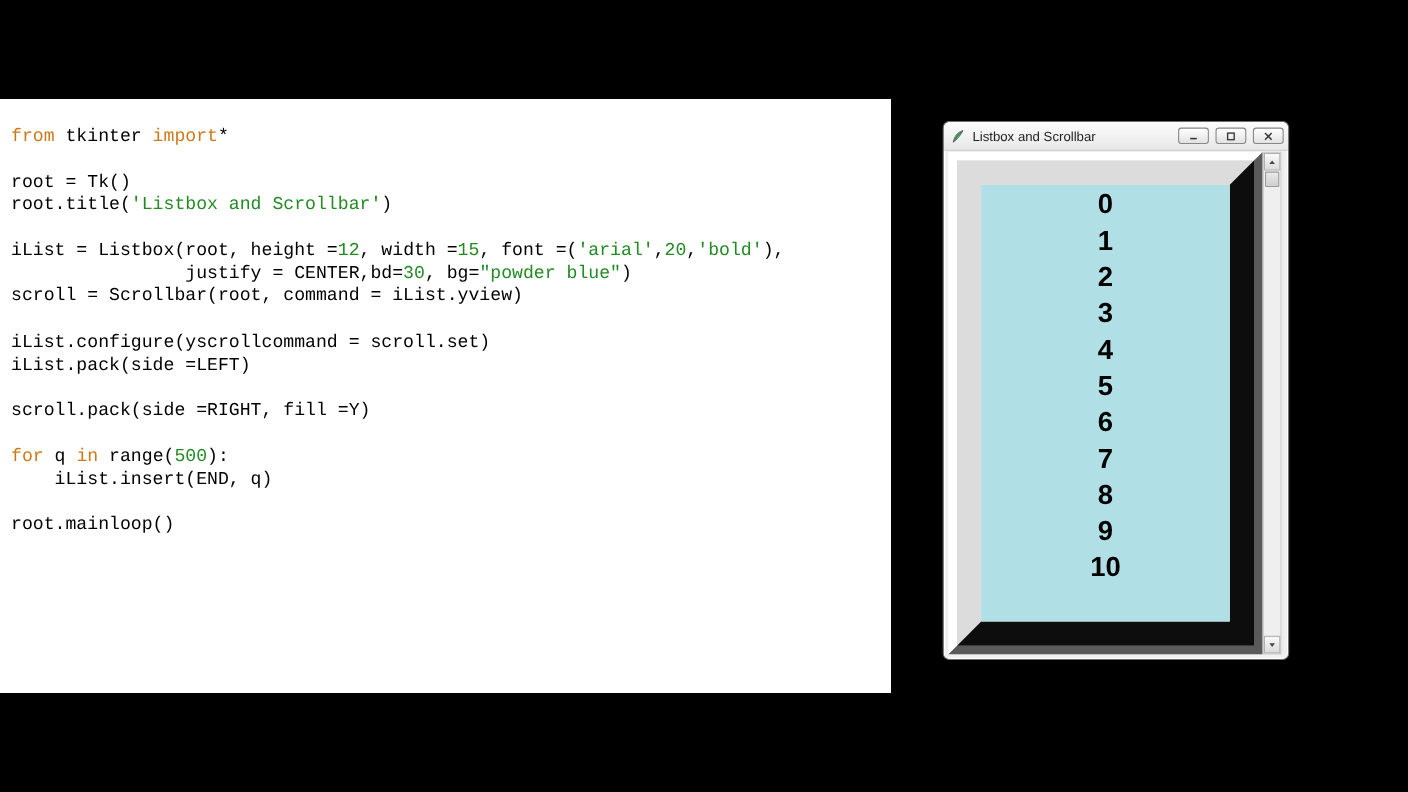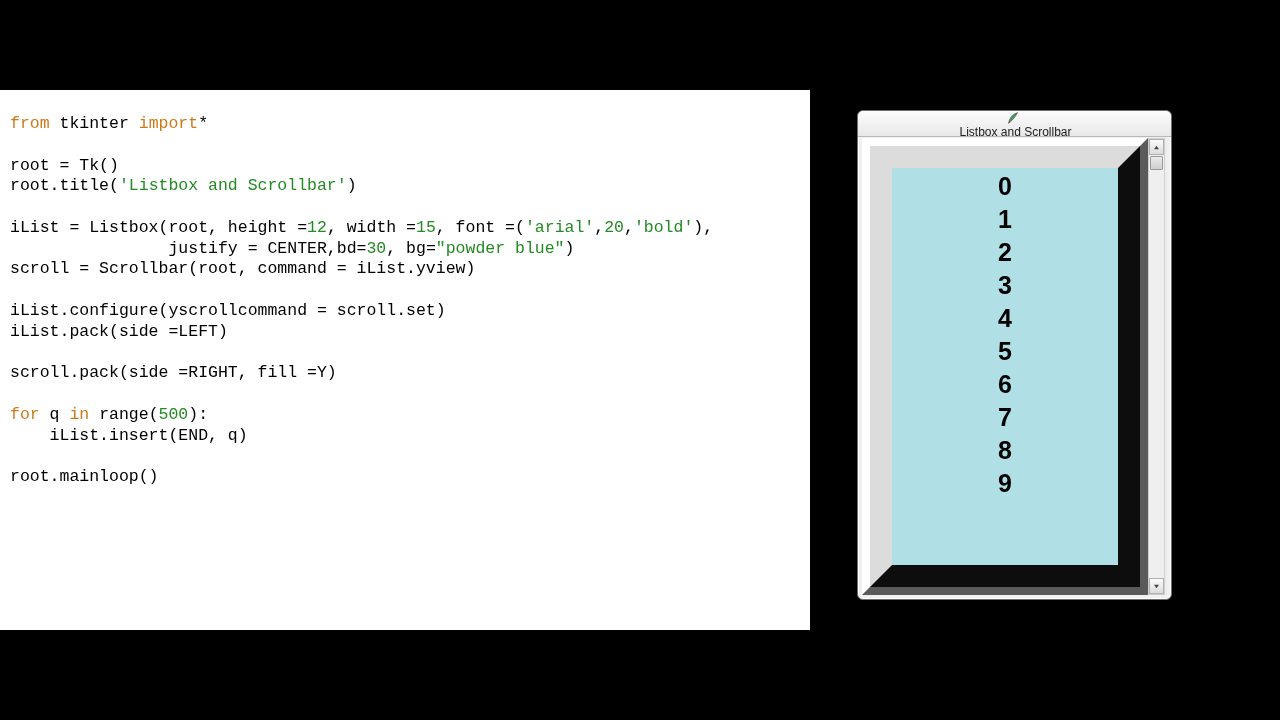--- a/index.html
+++ b/index.html
@@ -51,21 +51,20 @@
   .titlebar {
     height: 26px;
     display: flex;
     align-items: center;
     padding: 0 4px 0 6px;
     border-top-left-radius: 6px;
     border-top-right-radius: 6px;
     background: linear-gradient(to bottom, #fcfcfc, #e8e8e8);
     border-bottom: 1px solid #b8b8b8;
     font-family: "Segoe UI", Tahoma, sans-serif;
-    flex-direction: column;
   }
   .feather {
     width: 14px;
     height: 14px;
     margin-right: 6px;
     flex-shrink: 0;
   }
   .wtitle {
     font-size: 12px;
     color: #222;
@@ -229,20 +228,21 @@
           <div>0</div>
           <div>1</div>
           <div>2</div>
           <div>3</div>
           <div>4</div>
           <div>5</div>
           <div>6</div>
           <div>7</div>
           <div>8</div>
           <div>9</div>
+          <div>10</div>
         </div>
       </div>
       <div class="vscroll">
         <div class="sb-arrow top">
           <svg viewBox="0 0 8 6">
               <polygon points="4,1 7,5 1,5" fill="#444"></polygon>
             </svg>
         </div>
         <div class="sb-thumb"></div>
         <div class="sb-arrow bot">

